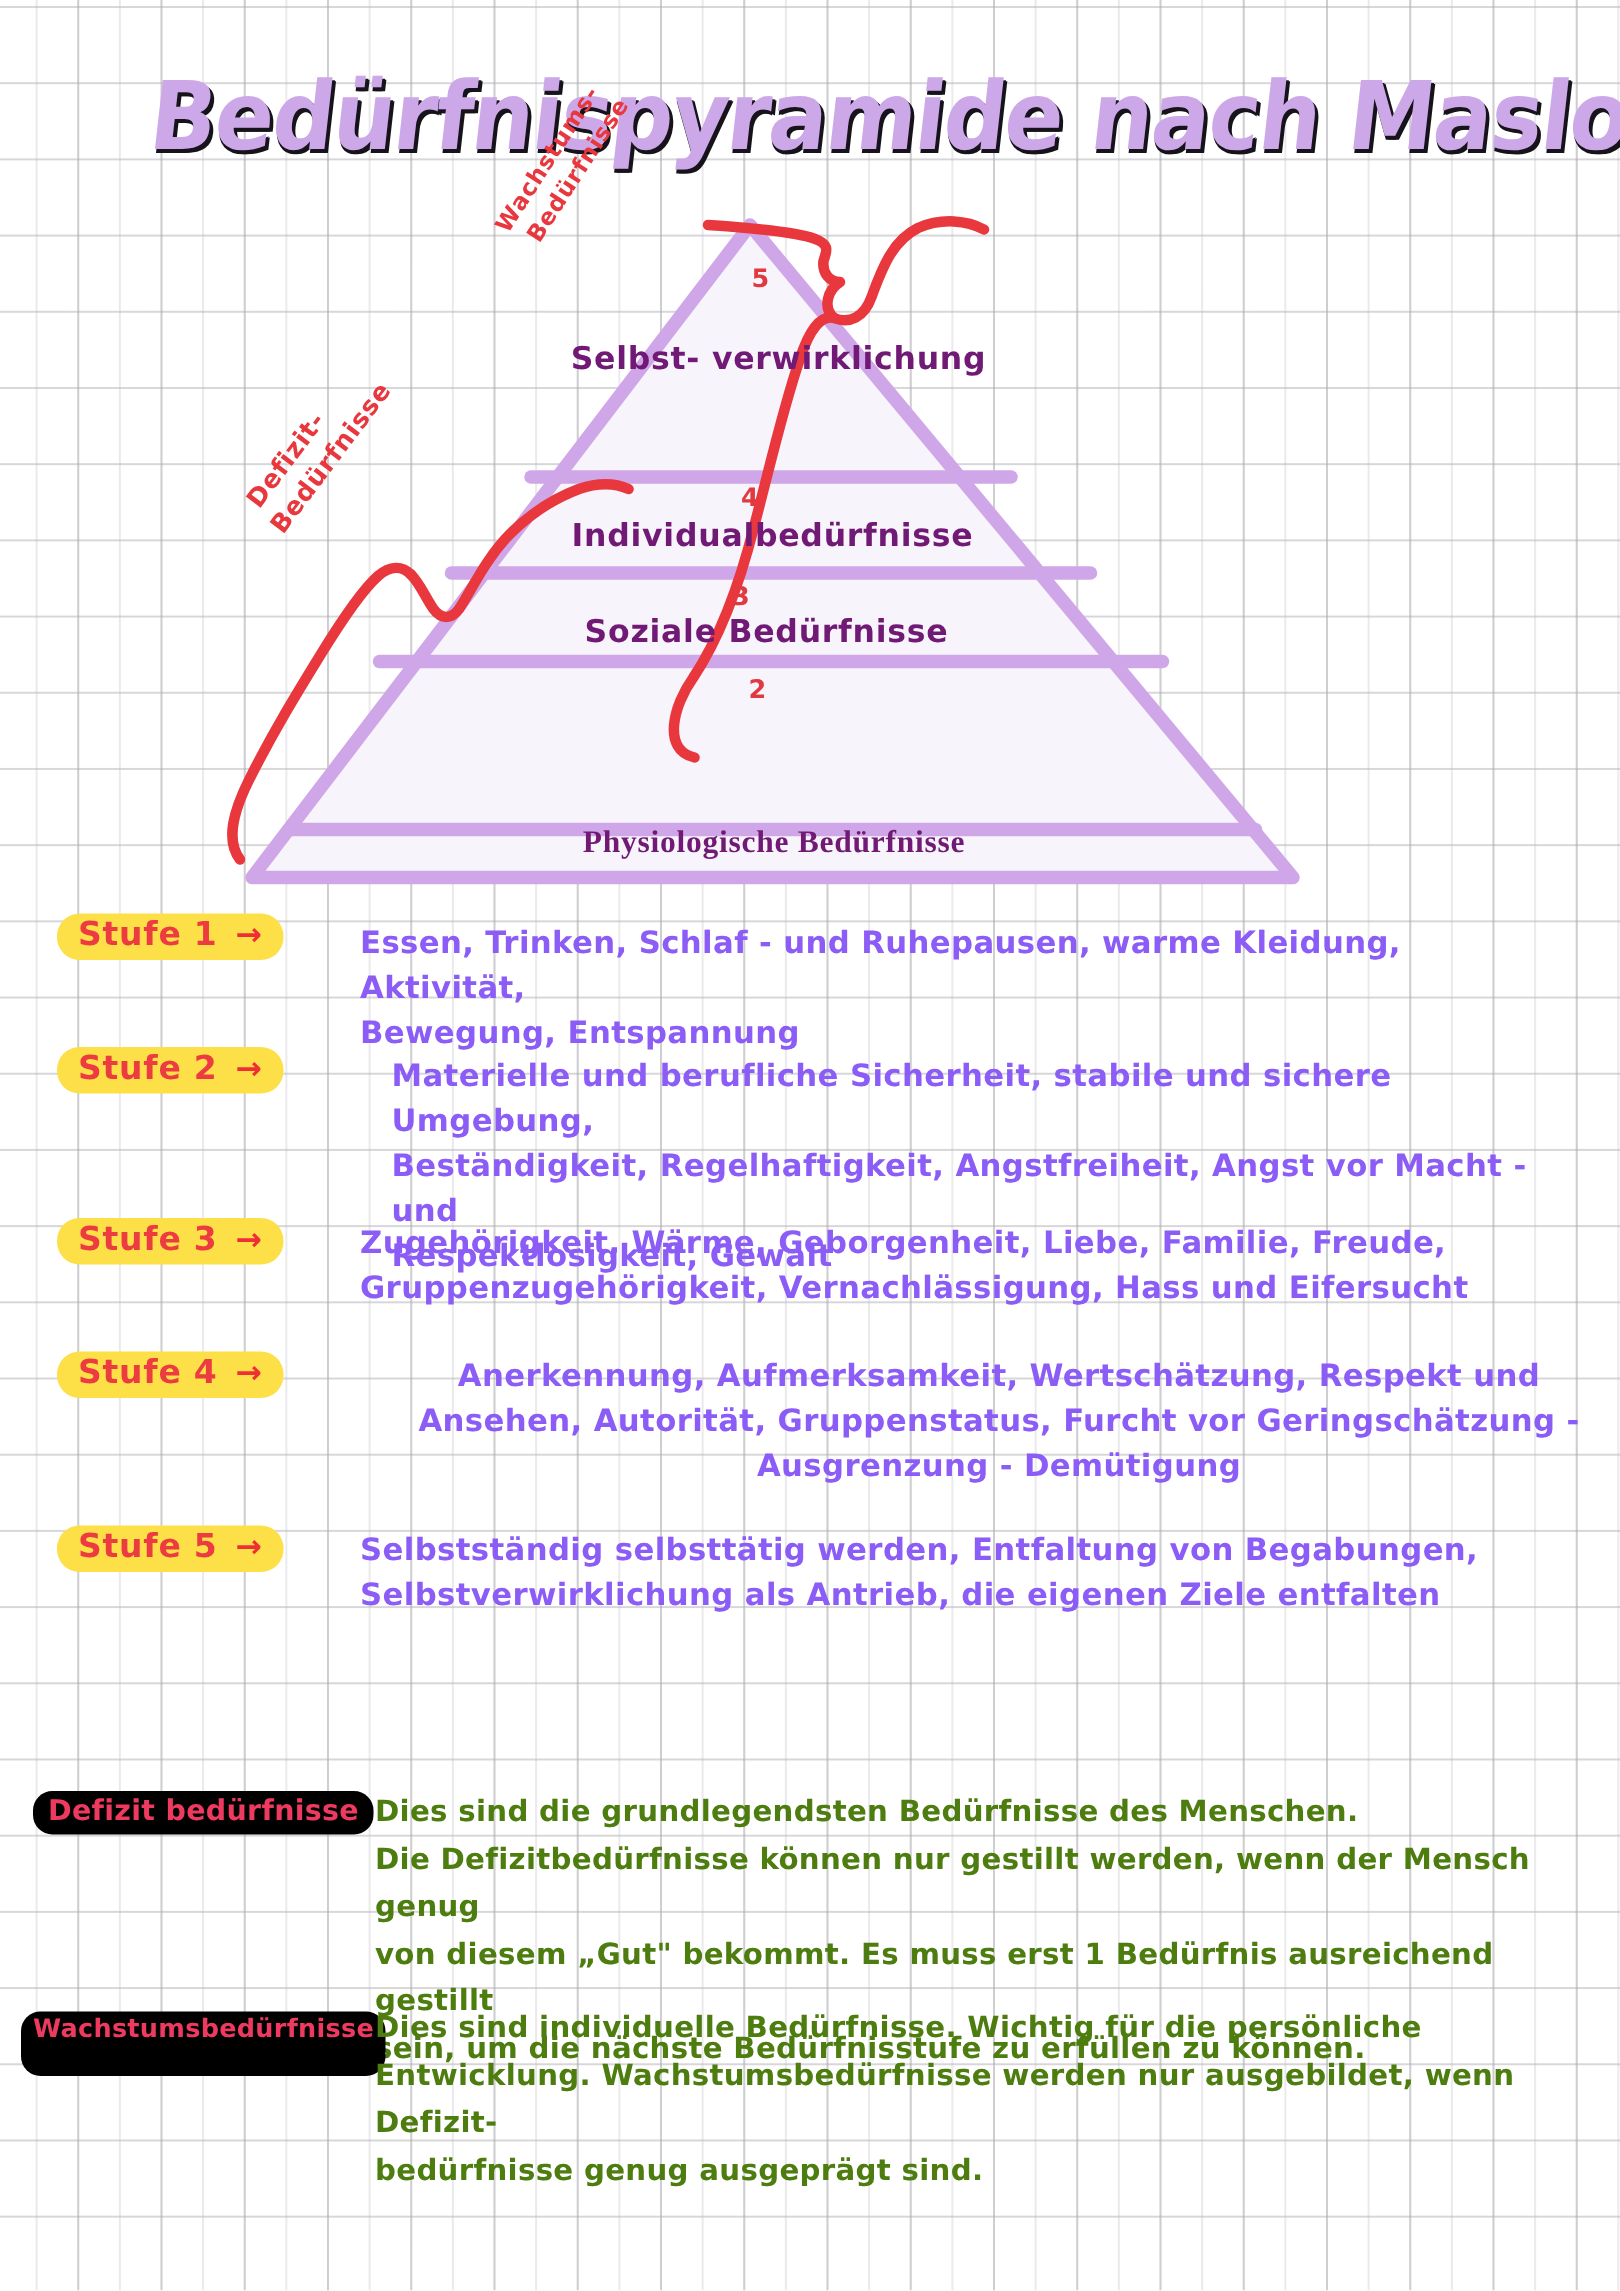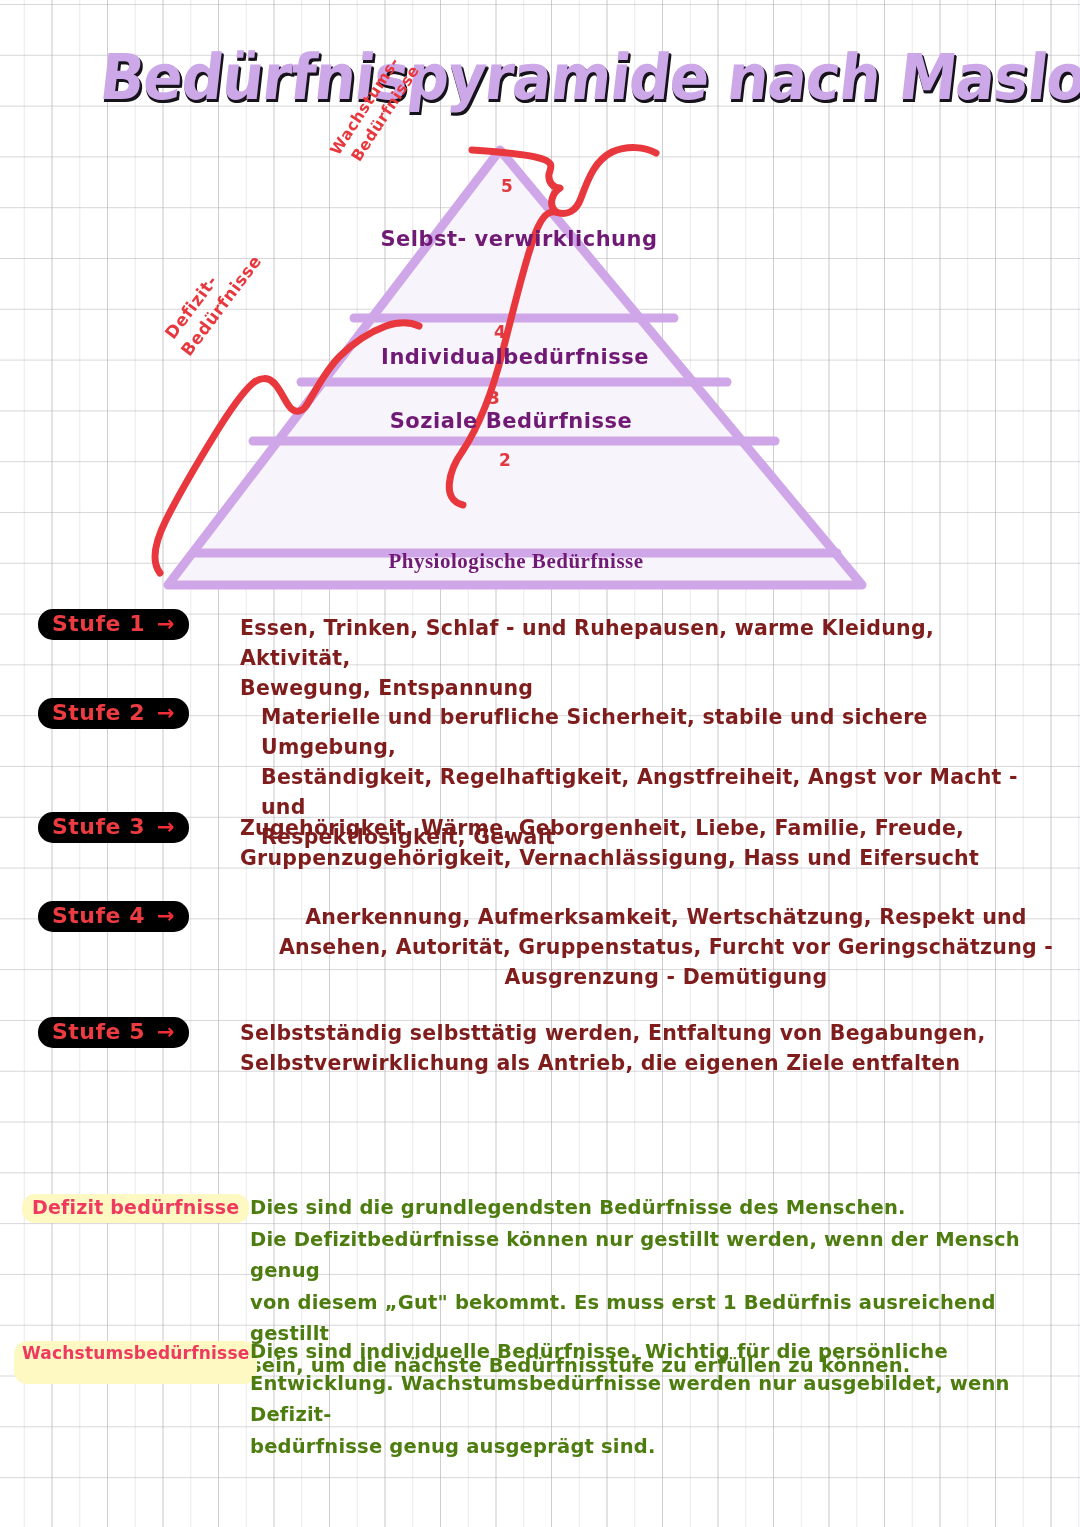--- a/index.html
+++ b/index.html
@@ -91,54 +91,54 @@
 
   
   .row{
     position:absolute;left:0;width:1080px;
   }
   .badge{
     position:absolute;
     display:inline-block;
     padding:4px 14px 5px 14px;
     border-radius:15px;
-    background:#000000;
+    background:#fde047;
     color:#ec3b41;
     font-family:"DejaVu Sans", sans-serif;
     font-weight:700;
     font-size:22px;
     line-height:1;
     letter-spacing:0.5px;
     white-space:nowrap;
   }
   .badge .arrow{
     color:#ef2f35;
     font-weight:700;
     padding-left:12px;
     font-size:21px;
     letter-spacing:0;
   }
   .body-text{
     position:absolute;
-    color:#7f1d1d;
+    color:#8b5cf6;
     font-family:"DejaVu Sans", sans-serif;
     font-weight:600;
     font-size:20.5px;
     line-height:1.46;
     letter-spacing:0.25px;
     white-space:pre-line;
   }
 
   
   .def-badge{
     position:absolute;
     display:inline-block;
     padding:3px 10px 4px 10px;
     border-radius:13px;
-    background:#fef9c3;
+    background:#000000;
     color:#ee3a5e;
     font-family:"DejaVu Sans", sans-serif;
     font-weight:700;
     font-size:19px;
     line-height:1.15;
     letter-spacing:0.2px;
     white-space:nowrap;
   }
   .def-badge.narrow{font-size:17px;padding:3px 8px 20px 8px;}
   .def-text{

